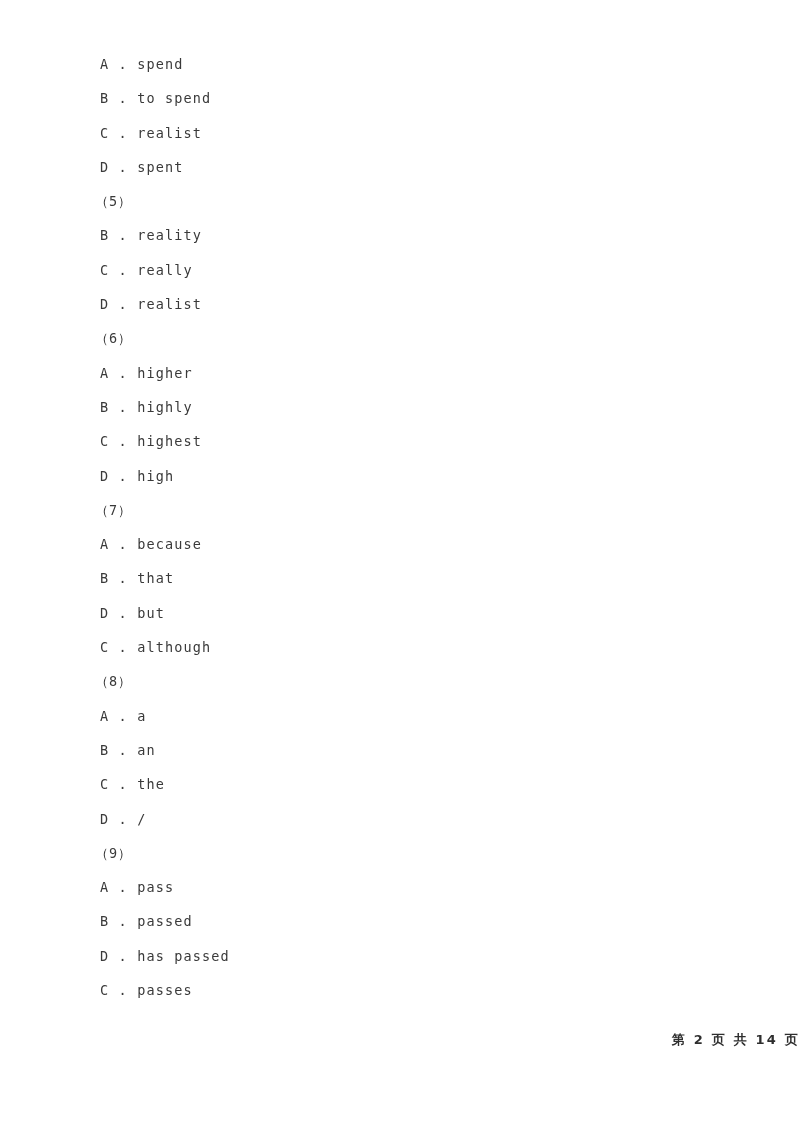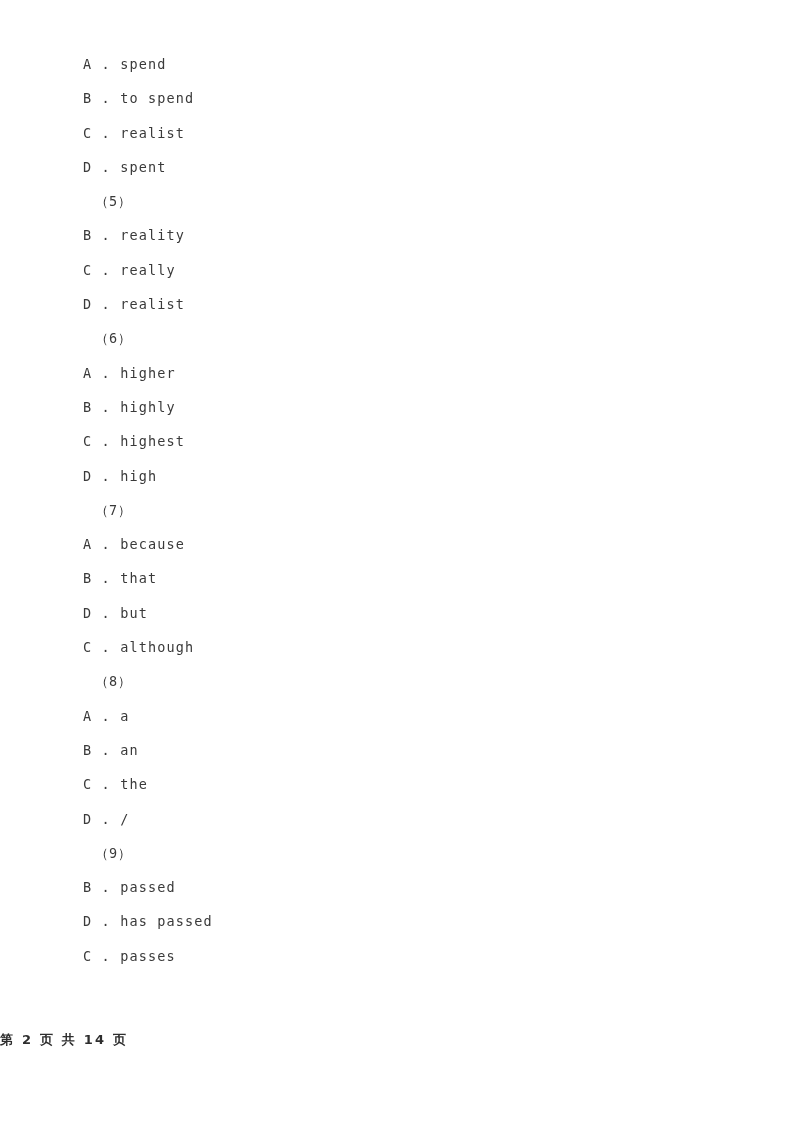--- a/index.html
+++ b/index.html
@@ -39,22 +39,21 @@
     height: 34.3px;
     line-height: 34.3px;
     white-space: pre;
     font-size: 13.5px;
     letter-spacing: 1.15px;
     color: #3a3a3a;
   }
 
   
   .opt {
-    padding-left: 60px;
-    margin-left: 23px;
+    padding-left: 100px;
   }
   .opt .letter {
     display: inline;
   }
   .opt .sep {
     display: inline;
   }
   .opt .otext {
     display: inline;
   }
@@ -65,21 +64,21 @@
     font-size: 13.5px;
     letter-spacing: 0.6px;
   }
 
   
   #footer {
     position: absolute;
     left: 0;
     top: 1031px;
     width: 800px;
-    text-align: left;
+    text-align: right;
     font-family: "DejaVu Sans", "Liberation Sans", sans-serif;
     font-size: 13px;
     font-weight: bold;
     letter-spacing: 2.2px;
     color: #2e2e2e;
     white-space: pre;
   }
 </style>
 </head>
 <body>
@@ -104,20 +103,21 @@
       <div class="line opt"><span class="letter">A</span><span class="sep"> . </span><span class="otext">because</span></div>
       <div class="line opt"><span class="letter">B</span><span class="sep"> . </span><span class="otext">that</span></div>
       <div class="line opt"><span class="letter">D</span><span class="sep"> . </span><span class="otext">but</span></div>
       <div class="line opt"><span class="letter">C</span><span class="sep"> . </span><span class="otext">although</span></div>
       <div class="line qnum">（8）</div>
       <div class="line opt"><span class="letter">A</span><span class="sep"> . </span><span class="otext">a</span></div>
       <div class="line opt"><span class="letter">B</span><span class="sep"> . </span><span class="otext">an</span></div>
       <div class="line opt"><span class="letter">C</span><span class="sep"> . </span><span class="otext">the</span></div>
       <div class="line opt"><span class="letter">D</span><span class="sep"> . </span><span class="otext">/</span></div>
       <div class="line qnum">（9）</div>
+      <div class="line opt"><span class="letter">A</span><span class="sep"> . </span><span class="otext">pass</span></div>
       <div class="line opt"><span class="letter">B</span><span class="sep"> . </span><span class="otext">passed</span></div>
       <div class="line opt"><span class="letter">D</span><span class="sep"> . </span><span class="otext">has passed</span></div>
       <div class="line opt"><span class="letter">C</span><span class="sep"> . </span><span class="otext">passes</span></div>
     </div>
 
   <div id="footer">第 2 页 共 14 页</div>
 
 </div>
 
 </body></html>

